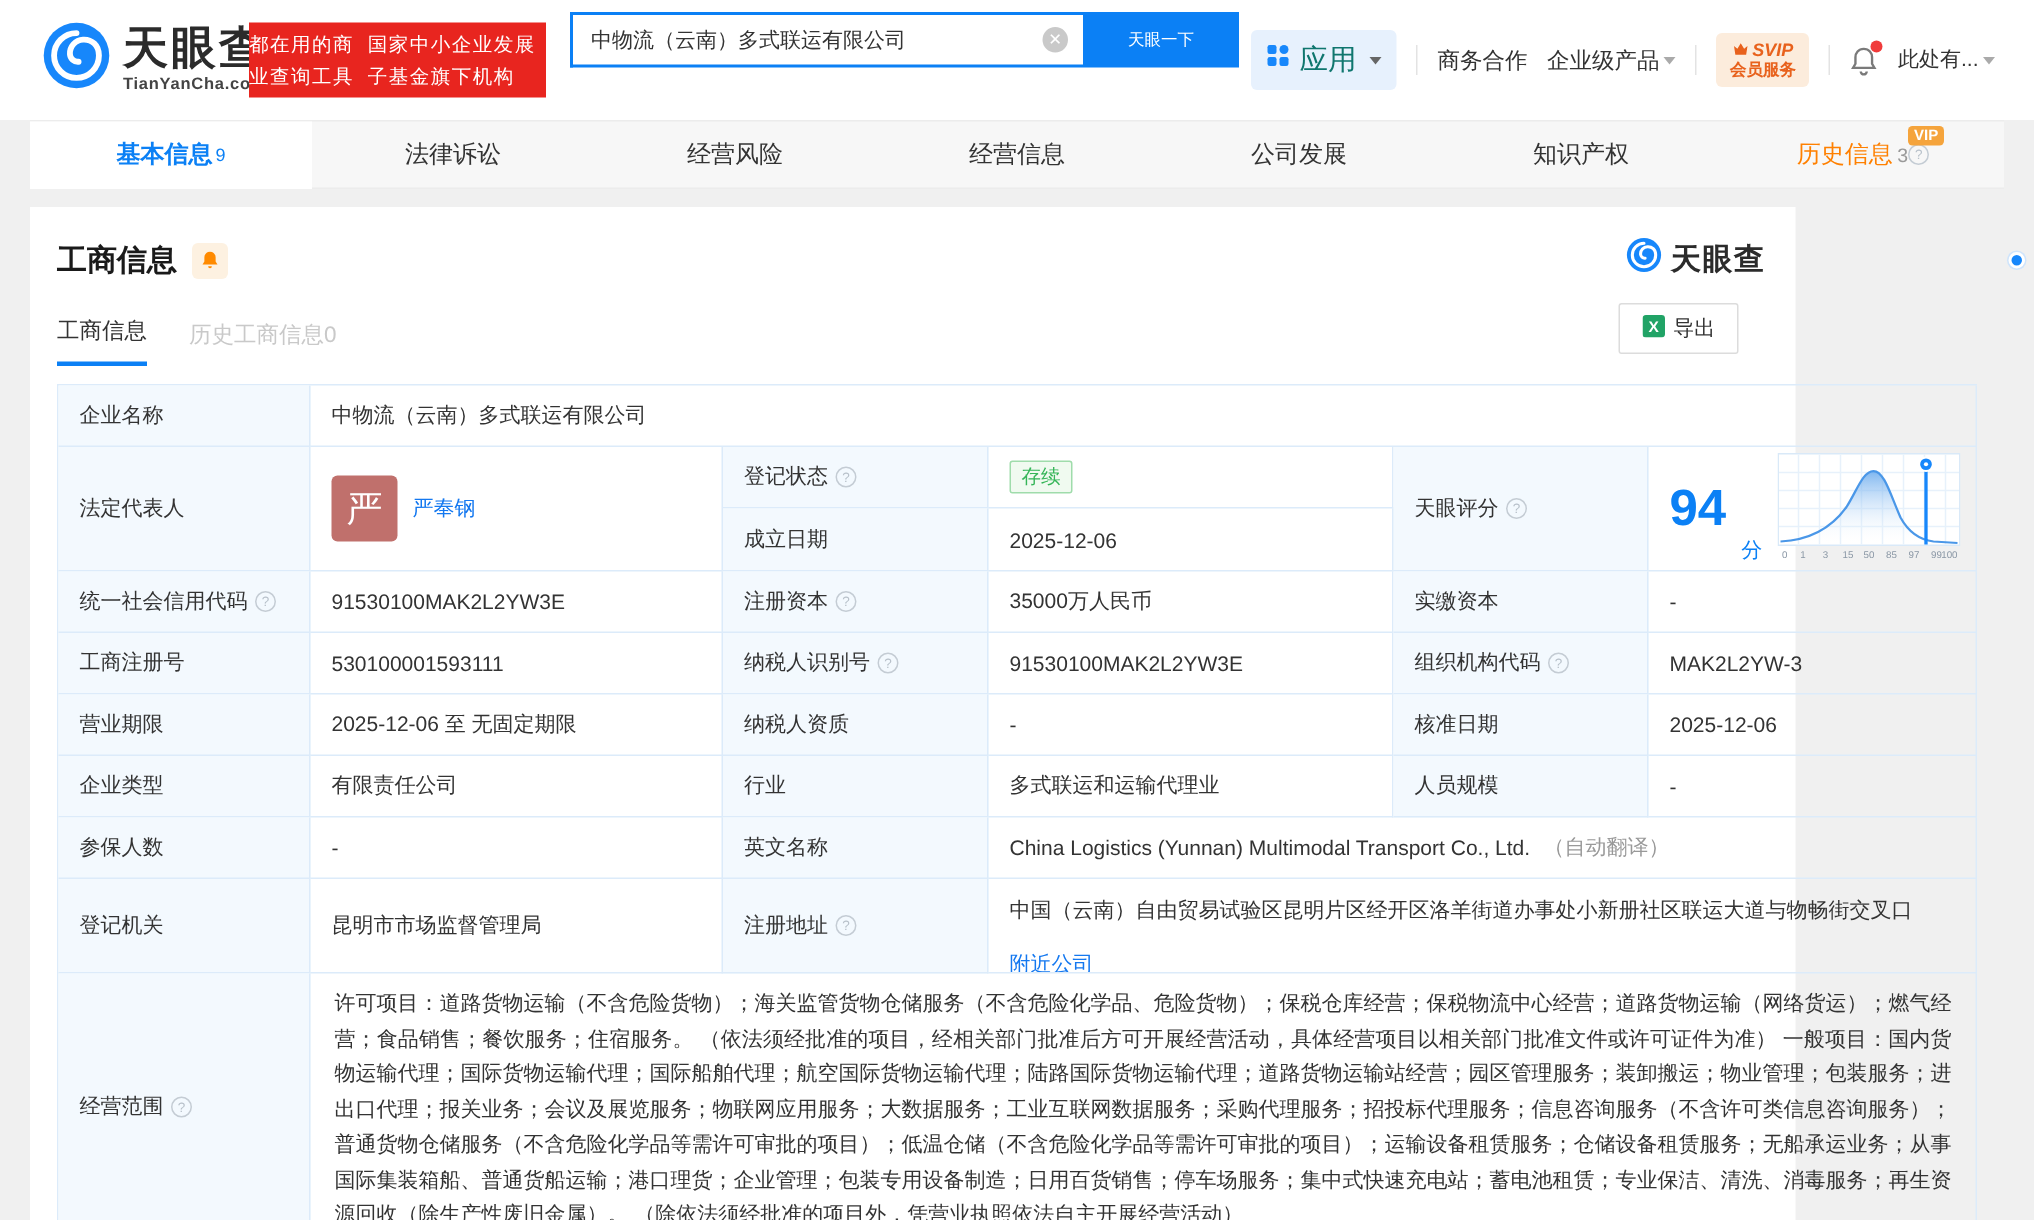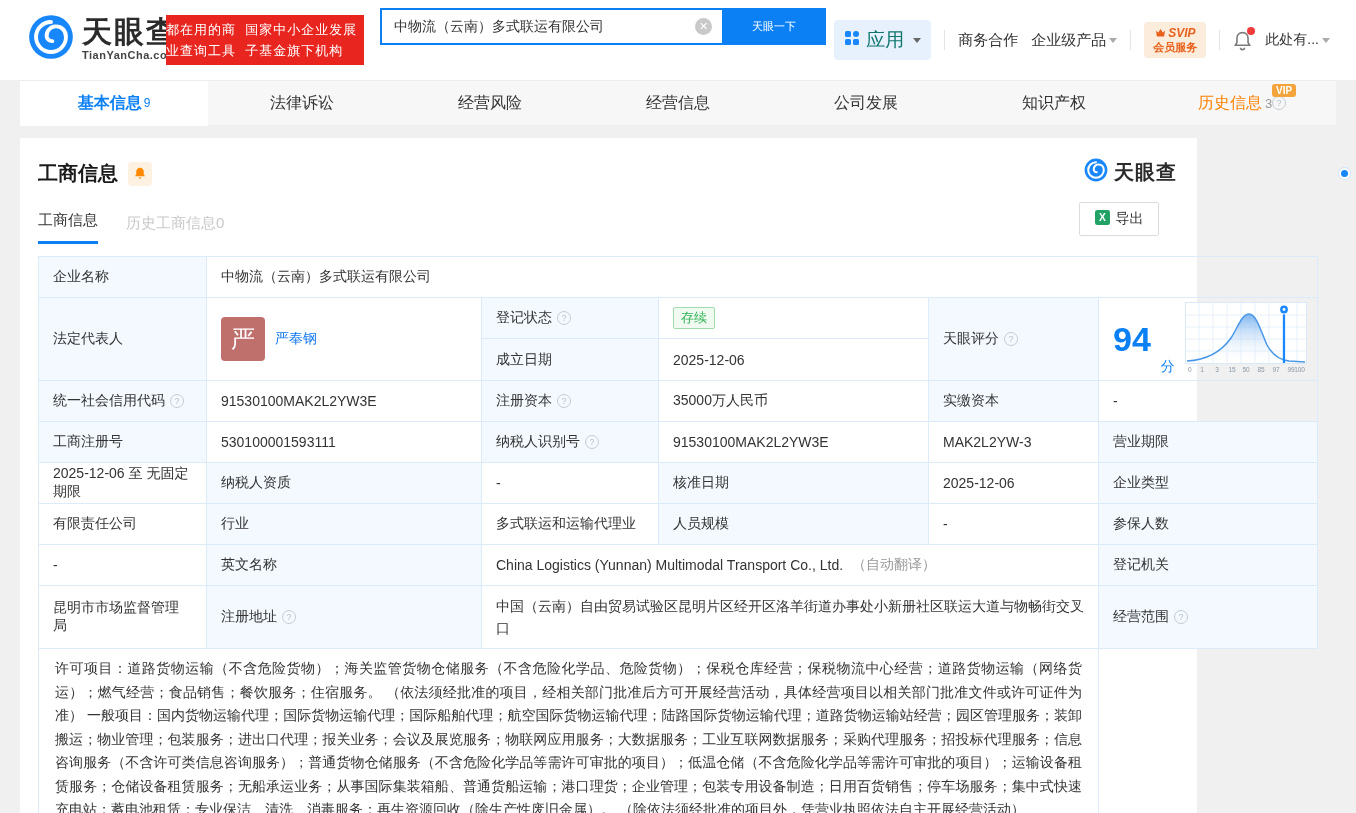--- a/index.html
+++ b/index.html
@@ -313,20 +313,24 @@
     <div class="cell lbl">实缴资本</div>
     <div class="cell">-</div>
 
     <div class="cell lbl">工商注册号</div>
     <div class="cell">530100001593111</div>
     <div class="cell lbl">
       <span>纳税人识别号</span>
       <span class="help"></span>
     </div>
     <div class="cell">91530100MAK2L2YW3E</div>
+    <div class="cell lbl">
+      <span>组织机构代码</span>
+      <span class="help"></span>
+    </div>
     <div class="cell">MAK2L2YW-3</div>
 
     <div class="cell lbl">营业期限</div>
     <div class="cell">2025-12-06 至 无固定期限</div>
     <div class="cell lbl">纳税人资质</div>
     <div class="cell">-</div>
     <div class="cell lbl">核准日期</div>
     <div class="cell">2025-12-06</div>
 
     <div class="cell lbl">企业类型</div>

